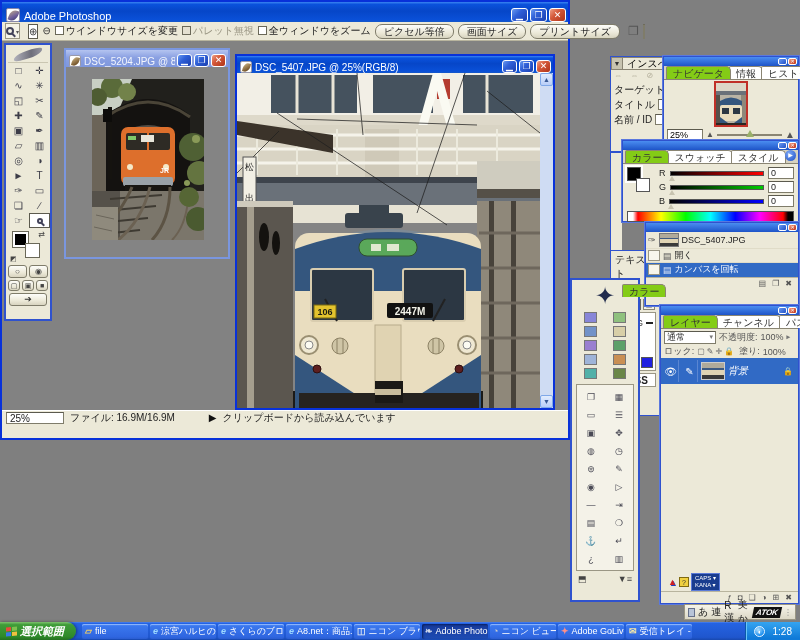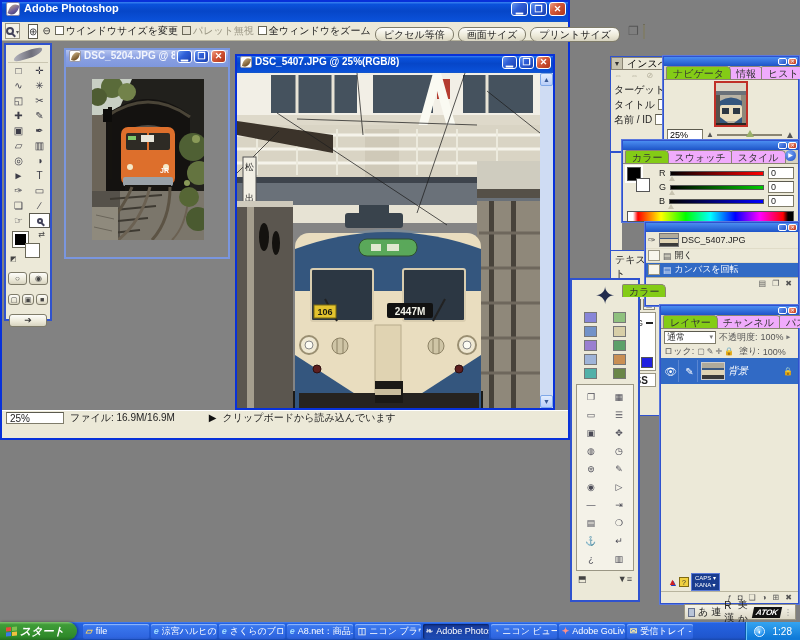--- a/index.html
+++ b/index.html
@@ -1,25 +1,25 @@
 <!DOCTYPE html>
 <html><head>
 <meta charset="utf-8">
 <style>
   html,body{margin:0;padding:0;background:#555;}
   *{box-sizing:border-box;font-family:"Liberation Sans",sans-serif;}
   .desktop{position:relative;width:800px;height:640px;background:#7f7f7f;overflow:hidden;font-size:11px;}
 
   
-  .tbar{display:flex;align-items:flex-start;background:linear-gradient(180deg,#3a85f2 0%,#0a52dc 12%,#0646c8 45%,#0a50d8 90%,#1658c8 100%);color:#fff;font-weight:bold;}
+  .tbar{display:flex;align-items:flex-end;background:linear-gradient(180deg,#3a85f2 0%,#0a52dc 12%,#0646c8 45%,#0a50d8 90%,#1658c8 100%);color:#fff;font-weight:normal;}
   .tbar.inactive{background:linear-gradient(180deg,#b4c4f0 0%,#8aa0e2 45%,#7e97dd 100%);color:#f2f5fd;}
   .winbtn{width:17px;height:14px;margin-left:2px;border:1px solid #fff;border-radius:3px;color:#fff;font-size:9px;line-height:12px;text-align:center;background:linear-gradient(135deg,#6a9af0,#3060d8 40%,#1a3fb0);}
   .winbtn.close{background:linear-gradient(135deg,#f0a086,#d4593a 40%,#b03318);}
   .beige{background:#ECE9D8;}
-  .btn3d{background:linear-gradient(180deg,#fdfdfa,#ece9d8 60%,#d8d4c0);border:1px solid #7f7c6a;border-radius:3px;margin-top:7px;}
+  .btn3d{background:linear-gradient(180deg,#fdfdfa,#ece9d8 60%,#d8d4c0);border:1px solid #7f7c6a;border-radius:3px;}
   .sunken{background:#fff;border:1px solid #7f7c6a;border-top-color:#5c5a4e;}
 
   
   .ps-window{position:absolute;left:0;top:0;width:570px;height:440px;border:2px solid #0831D9;background:#ECE9D8;}
   .ps-title{height:20px;padding:0 2px 0 4px;font-size:11px;}
   .ps-title .ttl{flex:1;margin-left:4px;}
   .app-icon{width:14px;height:14px;background:#fff;border:1px solid #88a;border-radius:2px;position:relative;overflow:hidden;}
   .app-icon i{position:absolute;left:2px;top:1px;width:9px;height:11px;background:linear-gradient(135deg,#c8b088,#6a5a9a 60%,#303458);border-radius:70% 0 70% 0;transform:rotate(18deg);}
   .menubar{height:15px;display:flex;align-items:center;border-bottom:1px solid #d4d0bc;}
   .menubar span{padding:0 7px;font-size:11px;color:#111;}
@@ -69,21 +69,21 @@
   .canvas1{position:relative;width:100%;height:100%;}
   .scrollbar{position:absolute;right:0;top:17px;bottom:0;width:13px;background:#cfdcf3;display:flex;flex-direction:column;justify-content:space-between;}
   .scr-btn{height:13px;background:linear-gradient(180deg,#e2ecfd,#b8cef8);border:1px solid #7fa8e8;border-radius:2px;color:#3a5a96;font-size:7px;text-align:center;line-height:11px;}
 
   
   .pal{position:absolute;border:1px solid #2f52ce;background:#ECE9D8;box-shadow:0 0 0 1px #5a78de;}
   .pal-title{height:9px;display:flex;justify-content:flex-end;align-items:center;gap:1px;padding:0 1px;background:linear-gradient(180deg,#4a8df0,#1e54c8);}
   .pal-btn{width:9px;height:7px;border:1px solid #fff;border-radius:2px;background:linear-gradient(135deg,#6a9af0,#2050c8);font-size:5px;color:#fff;line-height:5px;text-align:center;}
   .pal-btn.close{background:linear-gradient(135deg,#f0a086,#c03318);}
   .tabs{display:flex;align-items:flex-end;height:14px;padding-left:2px;background:#d6d2c0;border-bottom:1px solid #8a8573;}
-  .tab{height:13px;line-height:13px;padding:0 6px;font-size:10px;color:#333;background:#f0abfc;border:1px solid #8a8573;border-bottom:none;border-radius:2px 5px 0 0;margin-right:-2px;white-space:nowrap;}
+  .tab{height:13px;line-height:13px;padding:0 6px;font-size:10px;color:#333;background:#ffffff;border:1px solid #8a8573;border-bottom:none;border-radius:2px 5px 0 0;margin-right:-2px;white-space:nowrap;}
   .tab.active{background:#84cc16;position:relative;z-index:2;}
   .pal-menu{margin-left:auto;margin-right:2px;margin-bottom:2px;width:11px;height:11px;border-radius:50%;background:radial-gradient(circle at 35% 30%,#7aa6f5,#1e50c8);color:#fff;font-size:6px;line-height:11px;text-align:center;}
 
   
   .nav-body{height:48px;display:flex;align-items:center;justify-content:center;}
   .nav-thumb{position:relative;width:34px;height:46px;}
   .nav-foot{height:13px;display:flex;align-items:center;gap:3px;padding:0 3px;}
   .nav-zoom{width:36px;height:11px;font-size:9px;line-height:10px;padding-left:2px;}
   .slider{flex:1;height:2px;background:#8a8573;position:relative;}
   .tri{position:absolute;top:-4px;left:45%;width:0;height:0;border-left:4px solid transparent;border-right:4px solid transparent;border-bottom:7px solid #9ab06a;}
@@ -706,21 +706,21 @@
   </div>
 
   <div class="taskbar">
     <div class="startbtn">
       <span class="flag">
           <i></i>
           <i></i>
           <i></i>
           <i></i>
         </span>
-      <span>スタート</span>
+      <span>選択範囲</span>
     </div>
     <div class="tasks">
       <span class="task">
           <span class="ticon" style="color:#f5d060;">▱</span>
           <span>file</span>
         </span>
       <span class="task">
           <span class="ticon" style="color:#9cd8ff;font-style:italic;">e</span>
           <span>涼宮ハルヒの..</span>
         </span>

